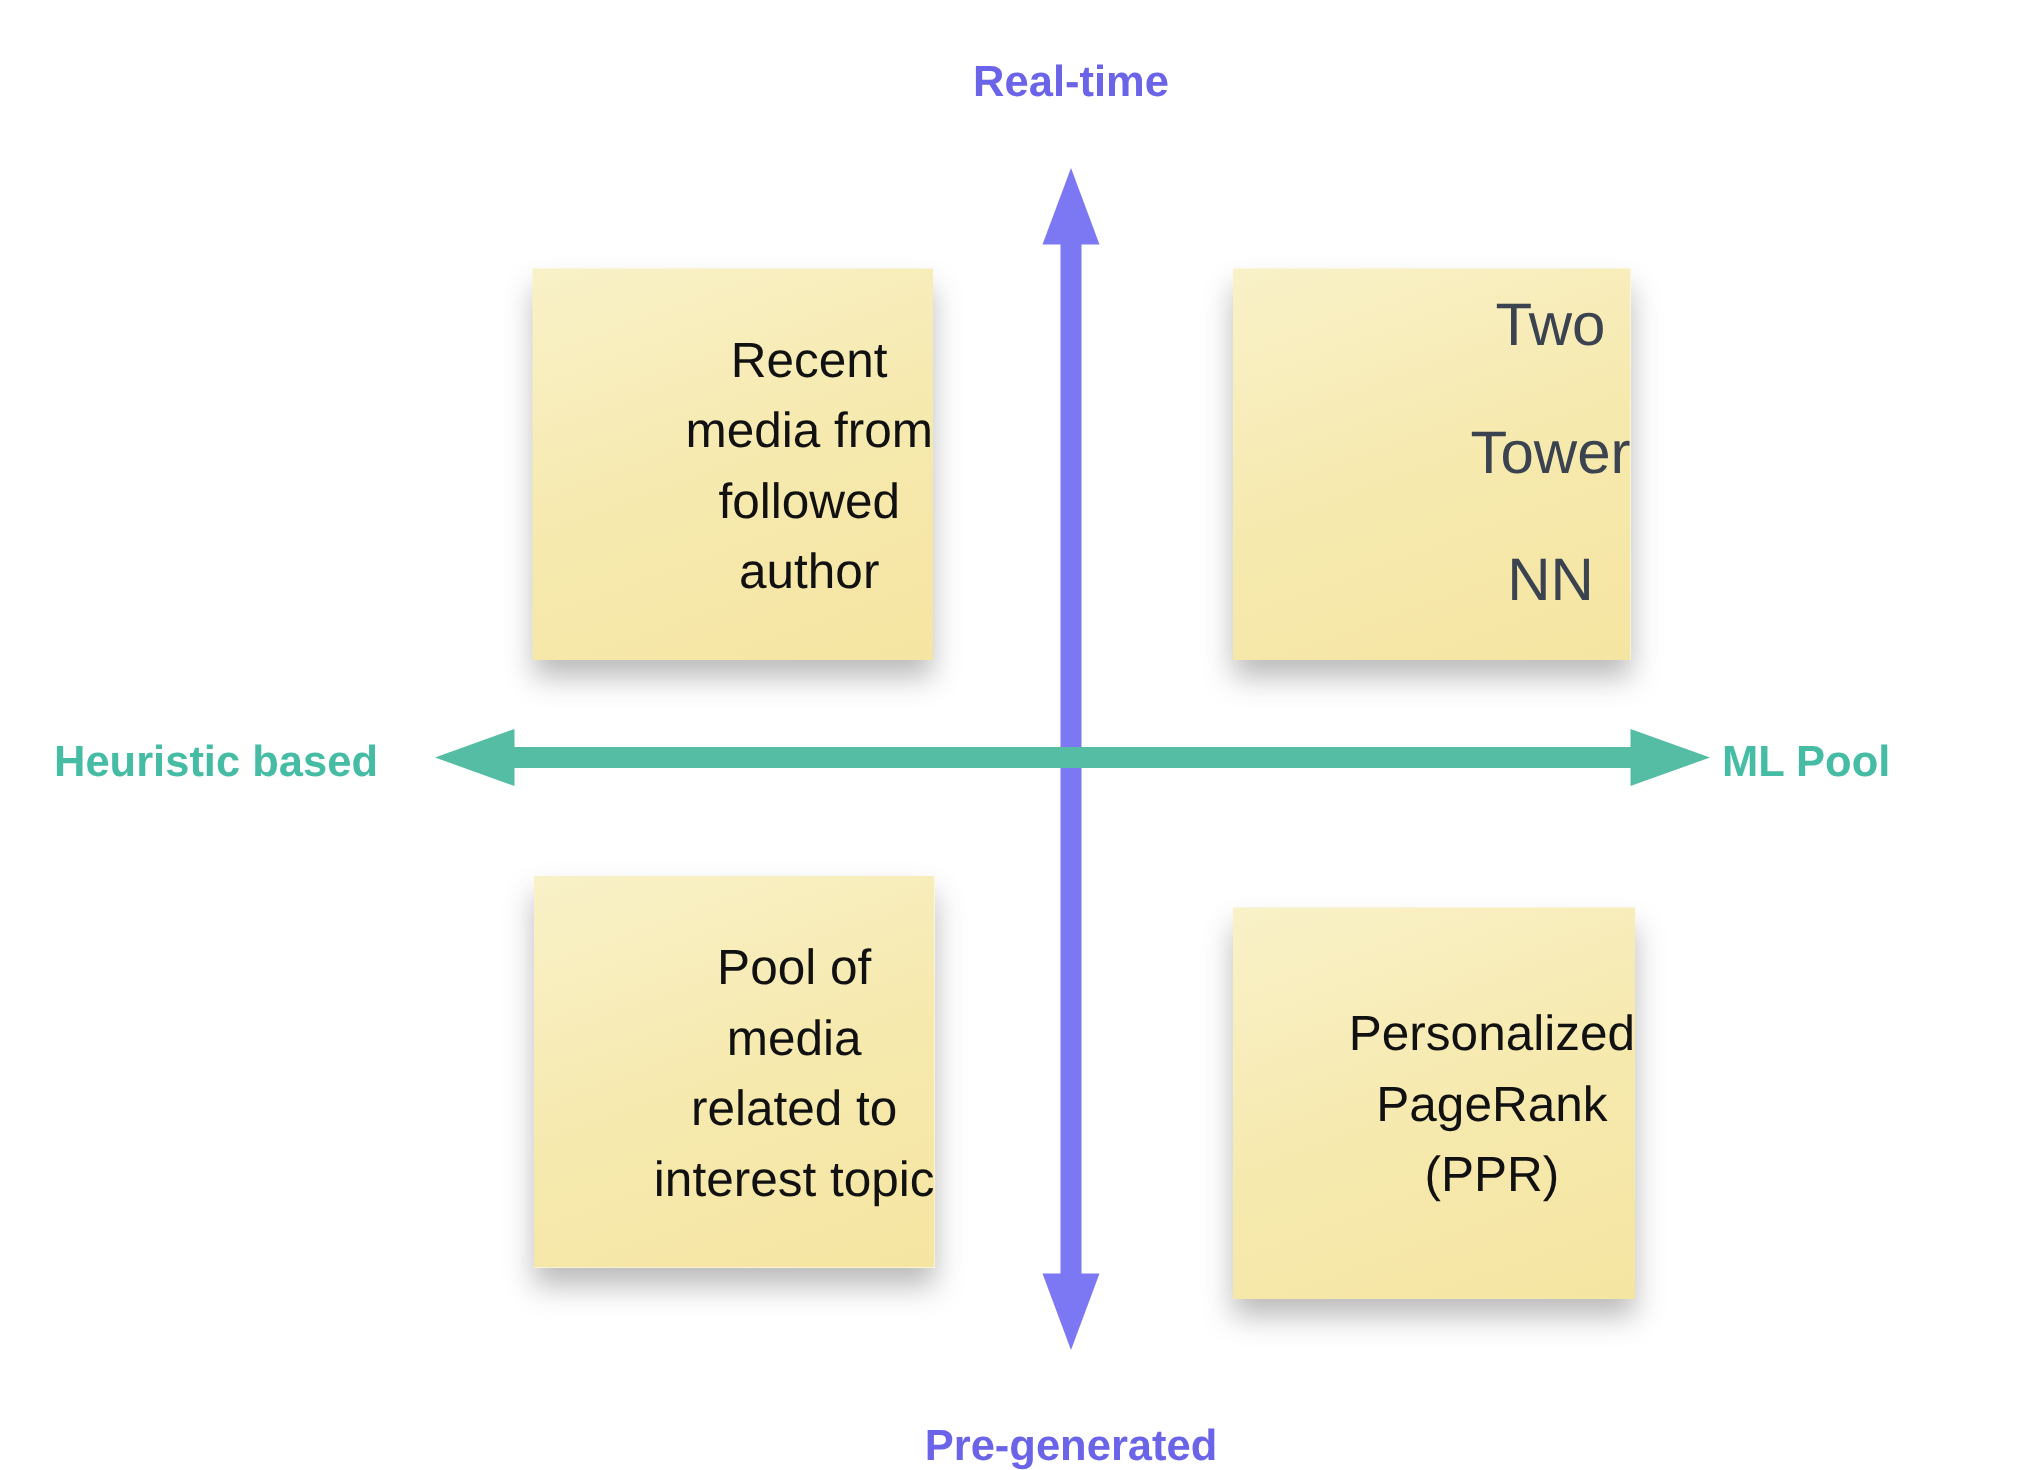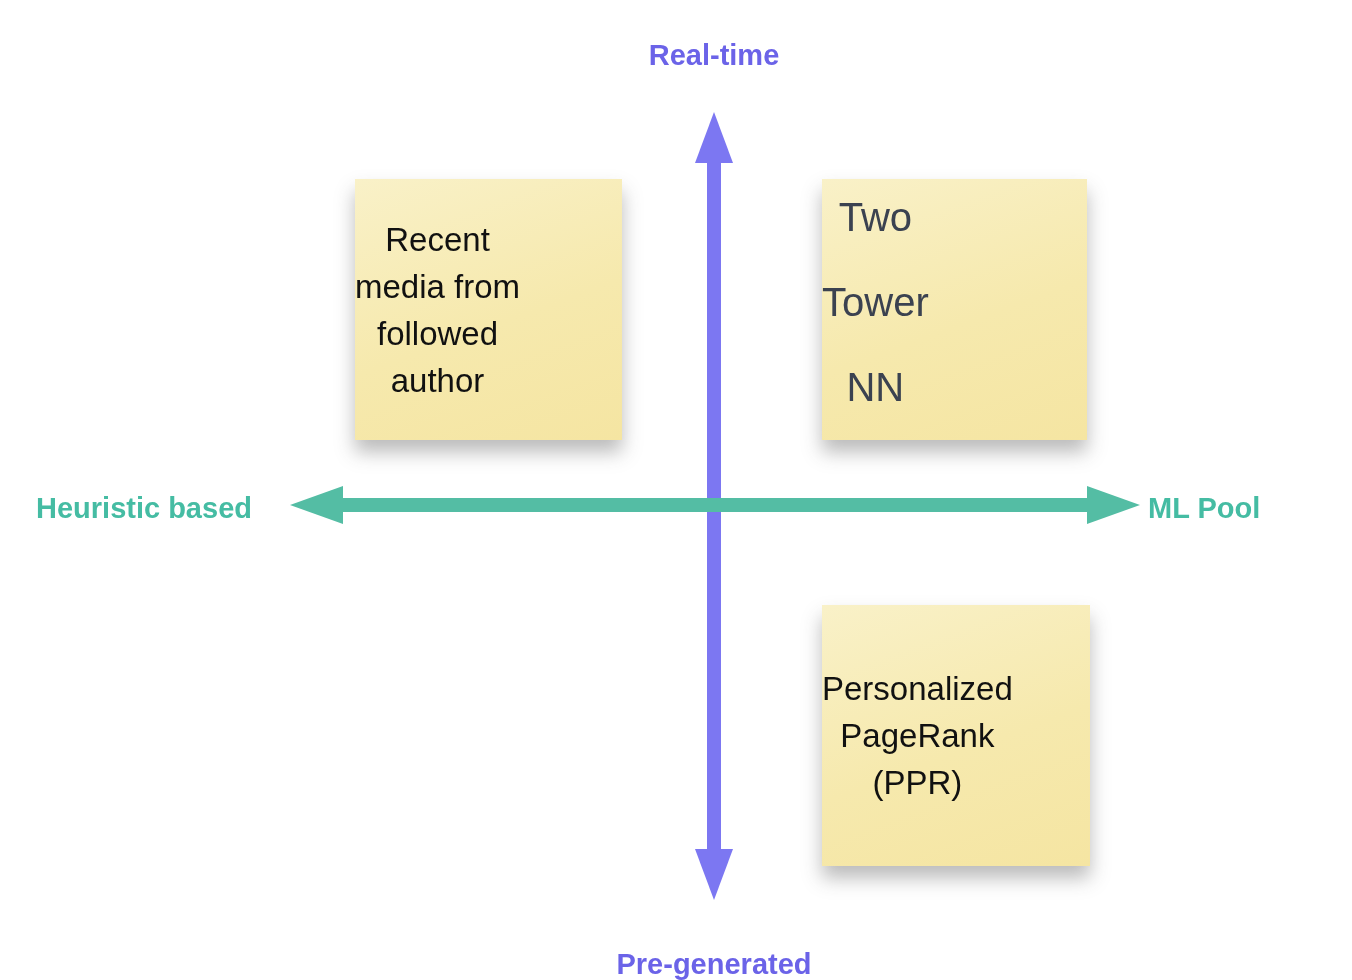--- a/index.html
+++ b/index.html
@@ -37,21 +37,21 @@
   .label-right  { left: 1148px; top: 491px; }
 
   .note {
     position: absolute;
     width: 267px;
     height: 261px;
     background: linear-gradient(160deg, #f9f1c8 0%, #f6e9ad 55%, #f5e5a2 100%);
     box-shadow: 0 12px 18px rgba(60, 60, 60, 0.35);
     display: flex;
     align-items: center;
-    justify-content: flex-start;
+    justify-content: flex-end;
     text-align: center;
   }
   .note.tl { left: 355px; top: 179px; }
   .note.tr { left: 822px; top: 179px; width: 265px; }
   .note.bl { left: 356px; top: 584px; }
   .note.br { left: 822px; top: 584px; width: 268px; margin-top: 21px; }
 
   .note-text {
     font-size: 33px;
     line-height: 47px;
@@ -97,20 +97,26 @@
 followed
 author</div>
   </div>
 
   <div class="note tr">
     <div class="note-text">Two
 Tower
 NN</div>
   </div>
 
+  <div class="note bl">
+    <div class="note-text">Pool of
+media
+related to
+interest topic</div>
+  </div>
 
   <div class="note br">
     <div class="note-text">Personalized
 PageRank
 (PPR)</div>
   </div>
 
 </div>
 
 </body></html>

